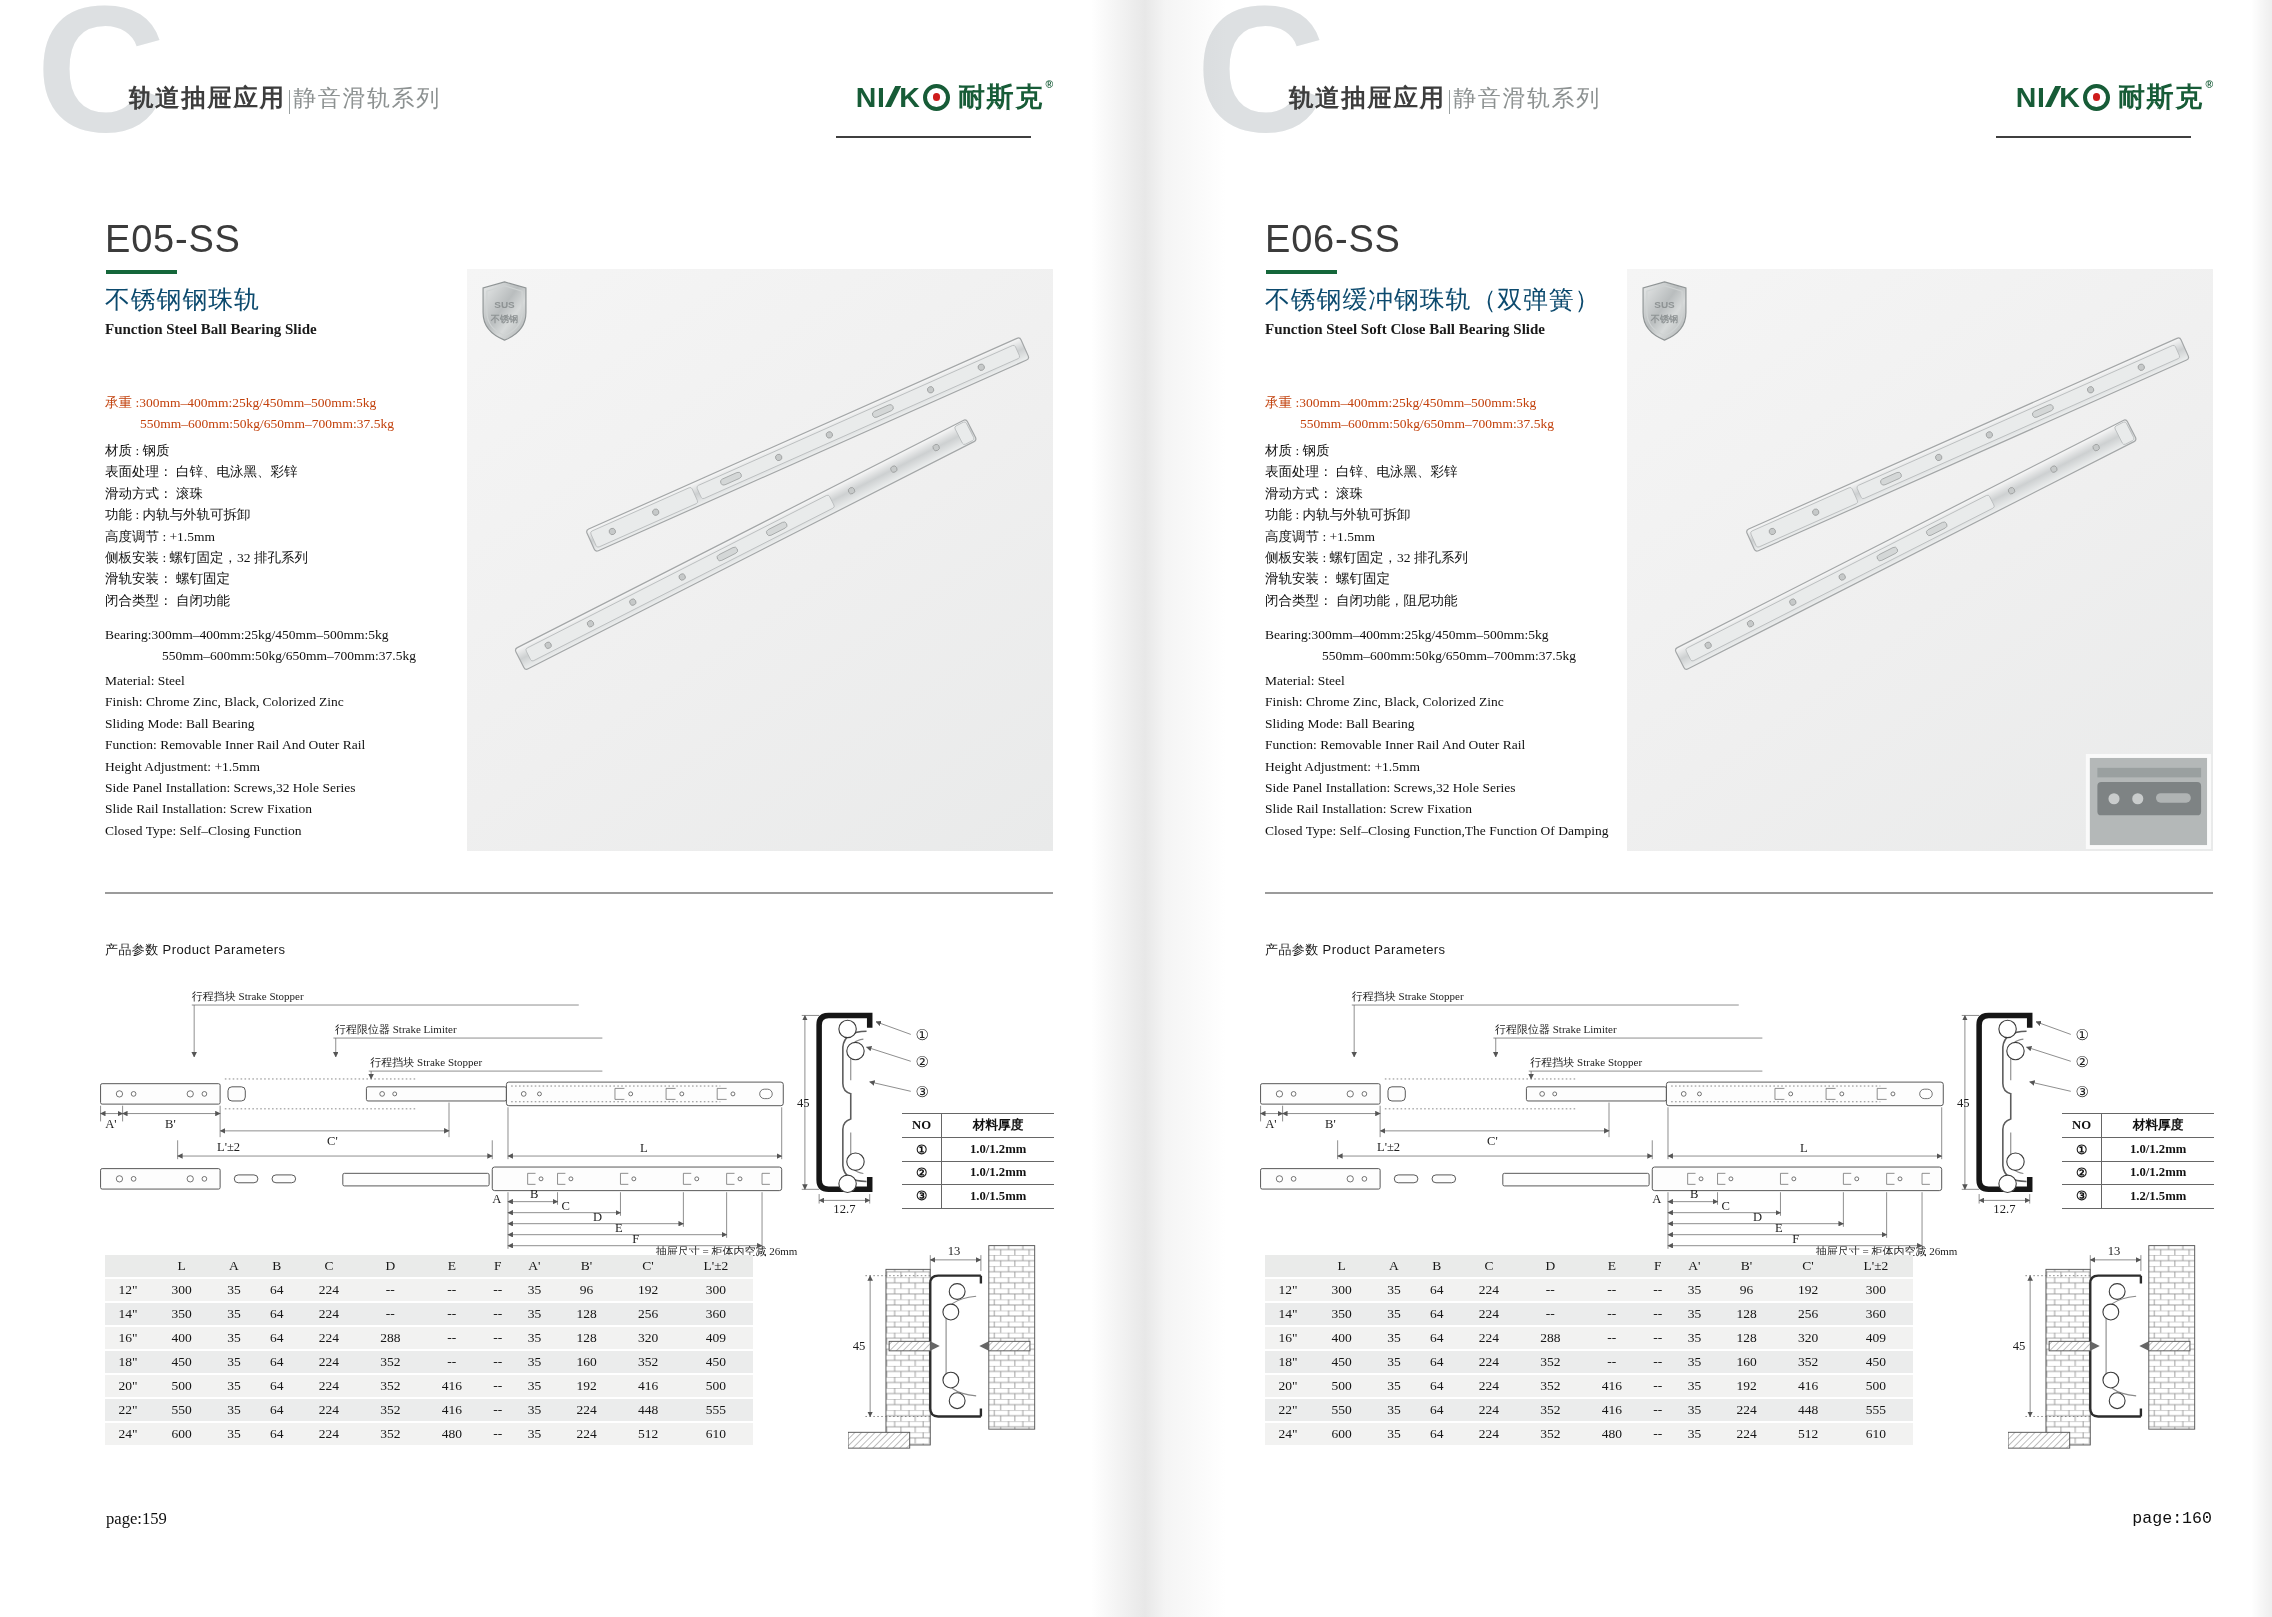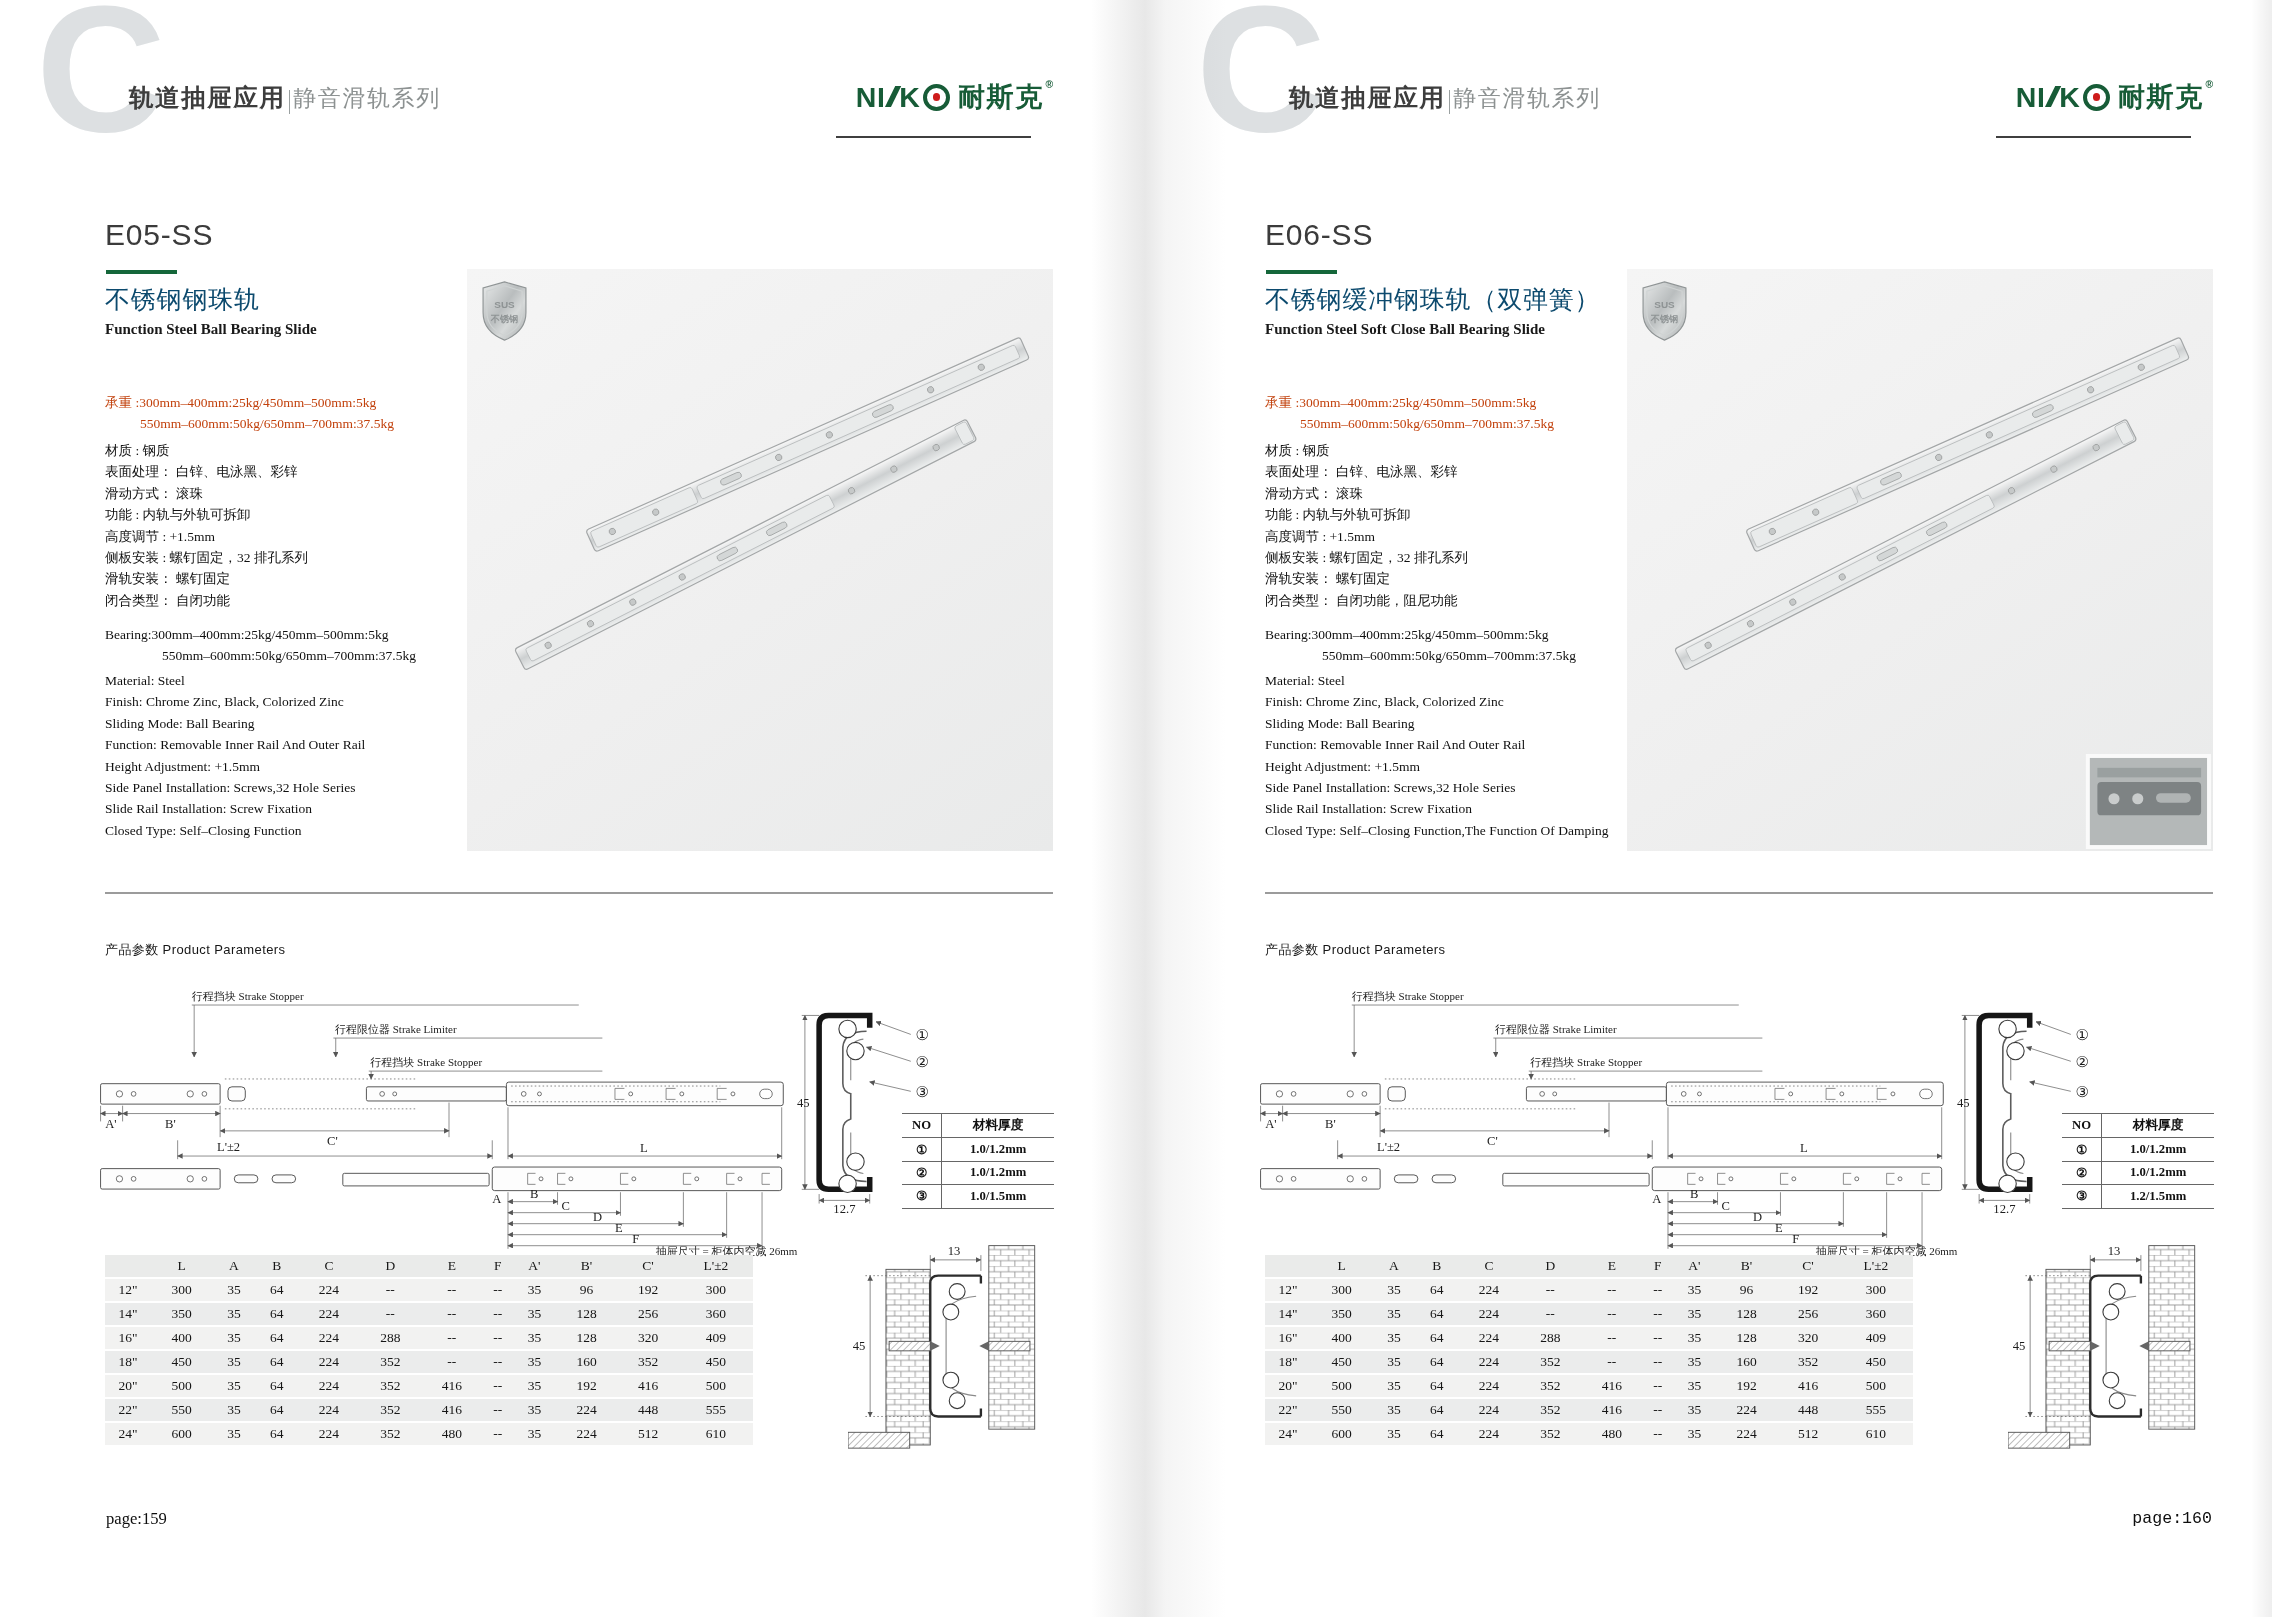--- a/index.html
+++ b/index.html
@@ -32,21 +32,21 @@
   .lg-slash::before{content:"";position:absolute;left:3.2px;top:0;width:6.3px;height:21.4px;
                     background:#175c37;transform:skewX(-26deg);}
   .lg-o{width:19px;height:19px;border:4.7px solid #175c37;border-radius:50%;margin:0 0.8px 0 2.4px;
         display:flex;align-items:center;justify-content:center;box-sizing:content-box;}
   .lg-dot{width:7.1px;height:7.1px;background:#ce1b1b;border-radius:50%;}
   .lg-cn{font-size:27px;margin-left:7.1px;letter-spacing:1.6px;}
   .lg-reg{font-size:10.3px;margin-left:1.6px;align-self:flex-start;}
   .logo-line{position:absolute;right:81px;top:136px;width:195px;height:2.4px;background:#3f3f3f;}
 
   
-  .model{position:absolute;left:58px;top:218px;font-size:30px;color:#3b3b3b;letter-spacing:0.8px;}
+  .model{position:absolute;left:58px;top:218px;font-size:38px;color:#3b3b3b;letter-spacing:0.8px;}
   .model-underline{position:absolute;left:59px;top:270px;width:71px;height:4px;background:#15673a;}
   .name-cn{position:absolute;left:58px;top:283px;font-size:25px;color:#0c4a6e;letter-spacing:0.8px;}
   .name-en{position:absolute;left:58px;top:321px;font-family:"Liberation Serif",serif;
            font-weight:bold;font-size:15px;color:#191919;}
 
   
   .photo{position:absolute;left:420px;top:269px;width:586px;height:582px;
          background:linear-gradient(145deg,#f5f5f5 0%,#efefef 55%,#e9eaea 100%);}
   .photo-svg{position:absolute;left:0;top:0;width:100%;height:100%;}
   .badge{position:absolute;left:12.7px;top:11px;width:49px;height:62px;}

